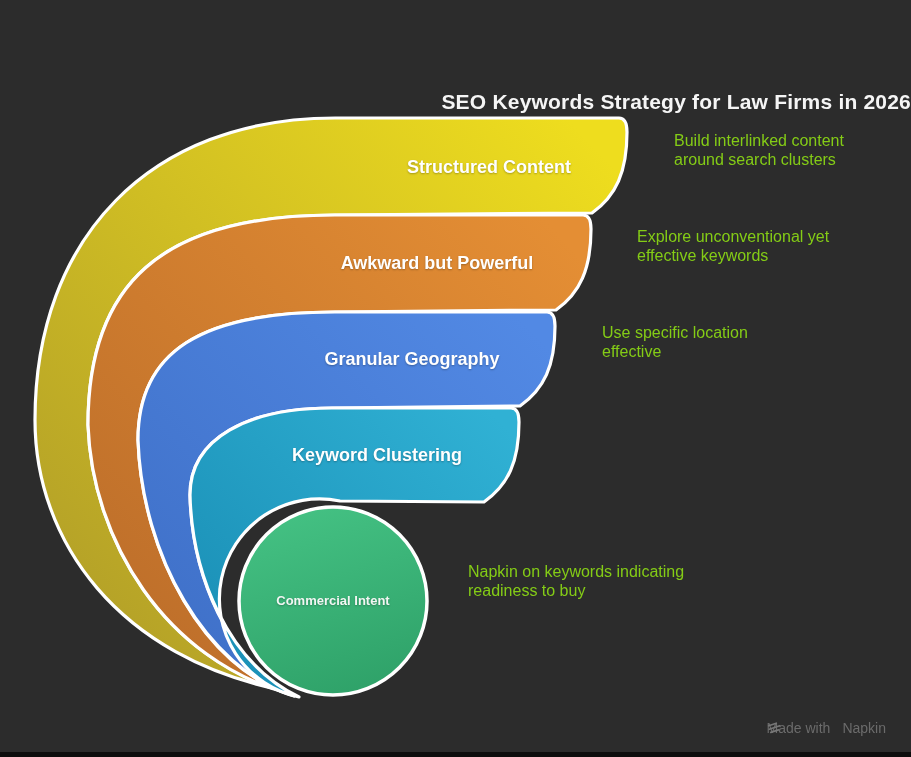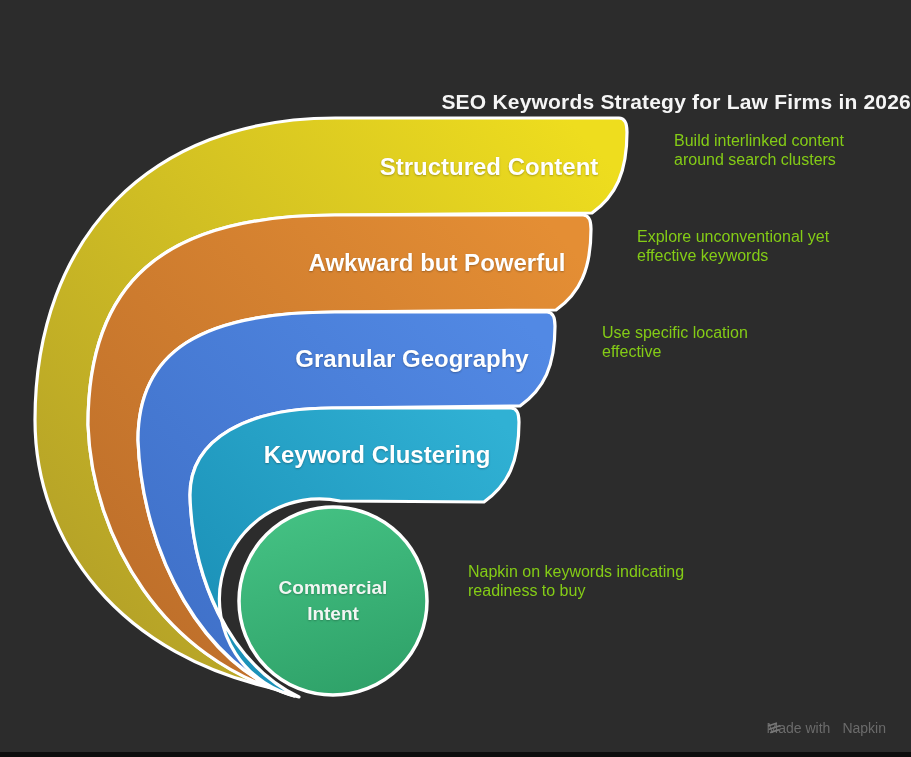--- a/index.html
+++ b/index.html
@@ -7,26 +7,26 @@
     position:relative;width:911px;height:757px;background:#2c2c2c;
     overflow:hidden;font-family:"Liberation Sans", sans-serif;
   }
   .stage svg{position:absolute;left:0;top:0;}
   .page-title{
     position:absolute;top:54px;left:0;width:911px;text-align:right;
     font-size:21px;font-weight:bold;color:#f5f5f5;letter-spacing:.2px;margin-top:36px;
   }
   .ribbon-label{
     position:absolute;transform:translate(-50%,-50%);
-    font-size:24px;font-weight:bold;color:#ffffff;white-space:nowrap;
+    font-size:18px;font-weight:bold;color:#ffffff;white-space:nowrap;
     text-shadow:0 1px 2px rgba(0,0,0,.28);text-align:center;
   }
   .circle-label{
     position:absolute;transform:translate(-50%,-50%);width:150px;
-    font-size:19px;font-weight:bold;color:#f2f6f3;line-height:26px;
+    font-size:13px;font-weight:bold;color:#f2f6f3;line-height:26px;
     text-align:center;text-shadow:0 1px 2px rgba(0,0,0,.25);
   }
   .annotation{
     position:absolute;font-size:16px;line-height:19px;color:#84cc16;
   }
   .footer{
     position:absolute;top:720px;right:25px;display:flex;align-items:center;
     gap:6px;font-size:14px;color:#6b6b6b;
   }
   .footer .logo{display:inline-block;line-height:0;}

